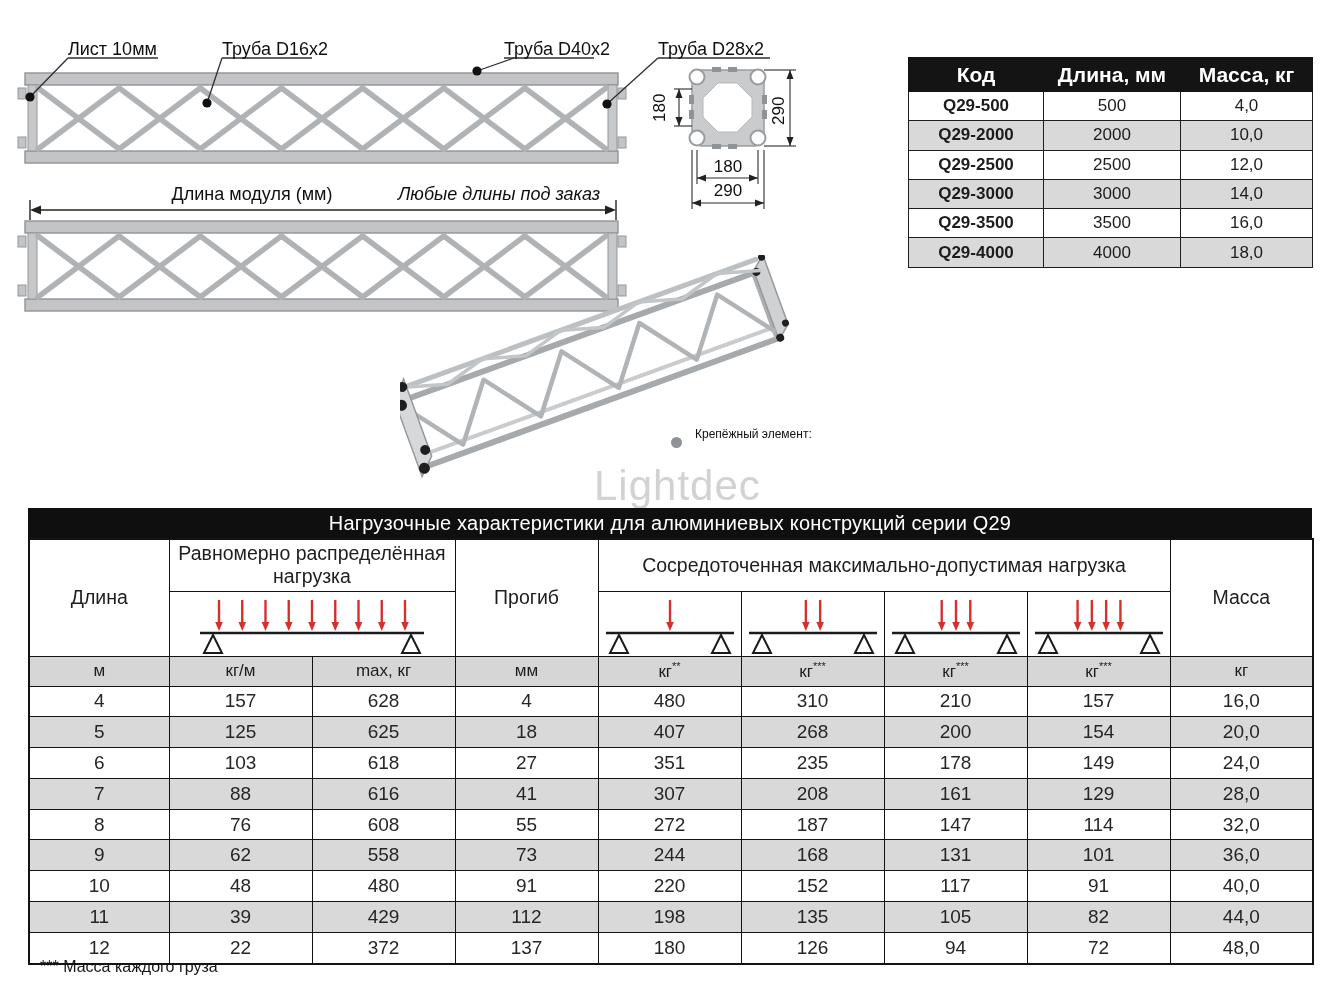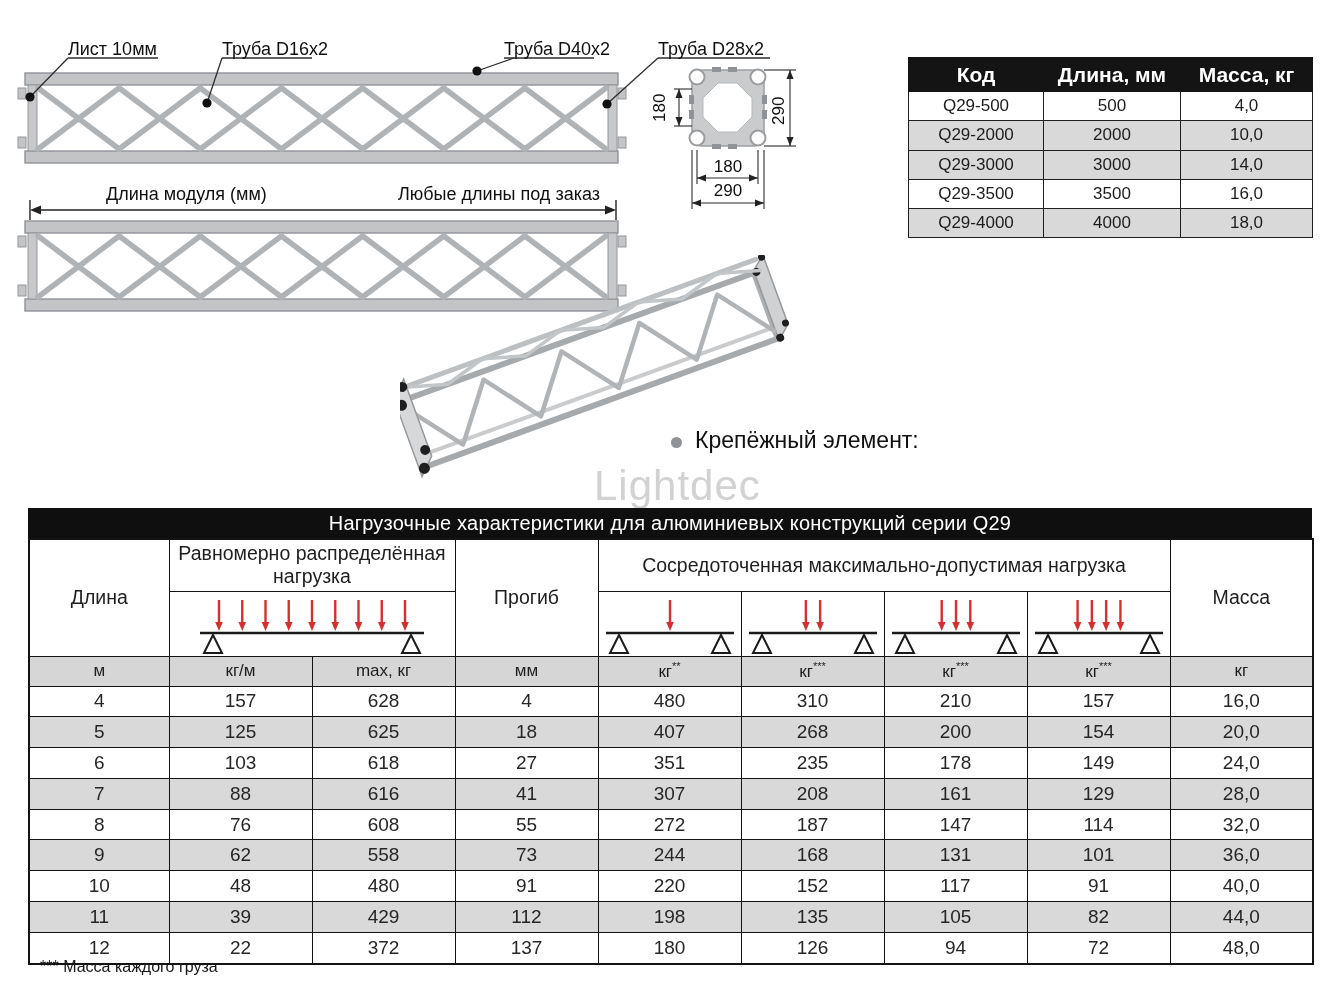--- a/index.html
+++ b/index.html
@@ -1,48 +1,48 @@
 <!DOCTYPE html>
 <html><head>
 <meta charset="utf-8">
 <style>
   html,body{margin:0;padding:0;background:#fff}
   #canvas{position:relative;width:1332px;height:994px;background:#ffffff;overflow:hidden;
           font-family:"Liberation Sans",sans-serif;color:#1c1c1c}
   .abs{position:absolute}
   .dlabel{position:absolute;font-size:18px;color:#101010;white-space:nowrap}
-  .italic{}
+  .italic{font-style:italic}
   .rot{transform:rotate(-90deg);transform-origin:0 0}
   .center{text-align:center}
 
   
   .size-wrap{position:absolute;left:908px;top:57px;width:404px}
   table.size{border-collapse:collapse;table-layout:fixed;width:404px;font-size:17px}
   table.size th{background:#141414;color:#fff;font-weight:bold;height:31px;font-size:21px;border:1px solid #141414}
   table.size td{border:1px solid #1f1f1f;text-align:center;height:26.3px;color:#1c1c1c;background:#fff}
   table.size tr.alt td{background:#d9d9d9}
-  table.size td.code{font-weight:normal}
+  table.size td.code{font-weight:bold}
 
   
   .lt-wrap{position:absolute;left:28px;top:508px;width:1284px}
   .lt-title{height:30px;background:#0f0f0f;color:#fff;font-weight:normal;font-size:20px;
             display:flex;align-items:center;justify-content:center;letter-spacing:.2px}
   table.lt{border-collapse:collapse;table-layout:fixed;width:1284px;border:2px solid #131313}
   table.lt td{border:1px solid #131313;text-align:center;vertical-align:middle;padding:0;color:#1e1e1e}
   table.lt td.hdr{font-size:19.5px}
   table.lt tr.units td{height:29px;background:#d6d6d6;font-size:17px}
   table.lt tr.data td{height:29.8px;font-size:19px;color:#262626;background:#fff}
   table.lt tr.data.alt td{background:#d9d9d9}
   table.lt sup{font-size:11px}
   .diag{display:block;margin:0 auto}
 
   .footnote{position:absolute;left:40px;top:958px;font-size:16px;color:#161616}
   .watermark{position:absolute;left:594px;top:462px;font-size:42px;color:#d2d2d2;letter-spacing:1px}
   .fast-bullet{position:absolute;left:671px;top:437px;width:11px;height:11px;border-radius:50%;background:#8f9296}
-  .fast-title{position:absolute;left:695px;top:427px;font-size:23px;color:#101010}
+  .fast-title{position:absolute;left:695px;top:427px;font-size:12px;color:#101010}
   .fast-detail{position:absolute;left:695px;top:449px;font-size:17px;color:#101010;white-space:nowrap}
 </style>
 </head>
 <body>
 
 <div id="canvas">
 
   <svg class="abs" style="left:0;top:0" width="825" height="330" viewBox="0 0 825 330">
 
     <g>
@@ -166,21 +166,21 @@
         <polygon points="692,203 701,199.5 701,206.5"></polygon>
           <polygon points="764,203 755,199.5 755,206.5"></polygon>
       </g>
     </g>
   </svg>
 
   <div class="dlabel" style="left:68px;top:39px">Лист 10мм</div>
   <div class="dlabel" style="left:222px;top:39px">Труба D16x2</div>
   <div class="dlabel" style="left:504px;top:39px">Труба D40x2</div>
   <div class="dlabel" style="left:658px;top:39px">Труба D28x2</div>
-  <div class="dlabel" style="left:106px;top:184px;width:260px;">Длина модуля (мм)</div>
+  <div class="dlabel" style="left:122px;top:184px;width:260px;text-align:center">Длина модуля (мм)</div>
   <div class="dlabel italic" style="left:398px;top:184px">Любые длины под заказ</div>
   <div class="dlabel rot" style="left:650px;top:122px;font-size:17px">180</div>
   <div class="dlabel rot" style="left:769px;top:125px;font-size:17px">290</div>
   <div class="dlabel center" style="left:701px;top:157px;width:54px;font-size:17px">180</div>
   <div class="dlabel center" style="left:699px;top:181px;width:58px;font-size:17px">290</div>
 
   <div class="size-wrap">
     <table class="size">
       <colgroup>
           <col style="width:135px">
@@ -197,20 +197,25 @@
       <tbody id="size-body">
           <tr>
             <td class="code">Q29-500</td>
             <td>500</td>
             <td>4,0</td>
           </tr>
           <tr class="alt">
             <td class="code">Q29-2000</td>
             <td>2000</td>
             <td>10,0</td>
+          </tr>
+          <tr>
+            <td class="code">Q29-2500</td>
+            <td>2500</td>
+            <td>12,0</td>
           </tr>
           <tr class="alt">
             <td class="code">Q29-3000</td>
             <td>3000</td>
             <td>14,0</td>
           </tr>
           <tr>
             <td class="code">Q29-3500</td>
             <td>3500</td>
             <td>16,0</td>

